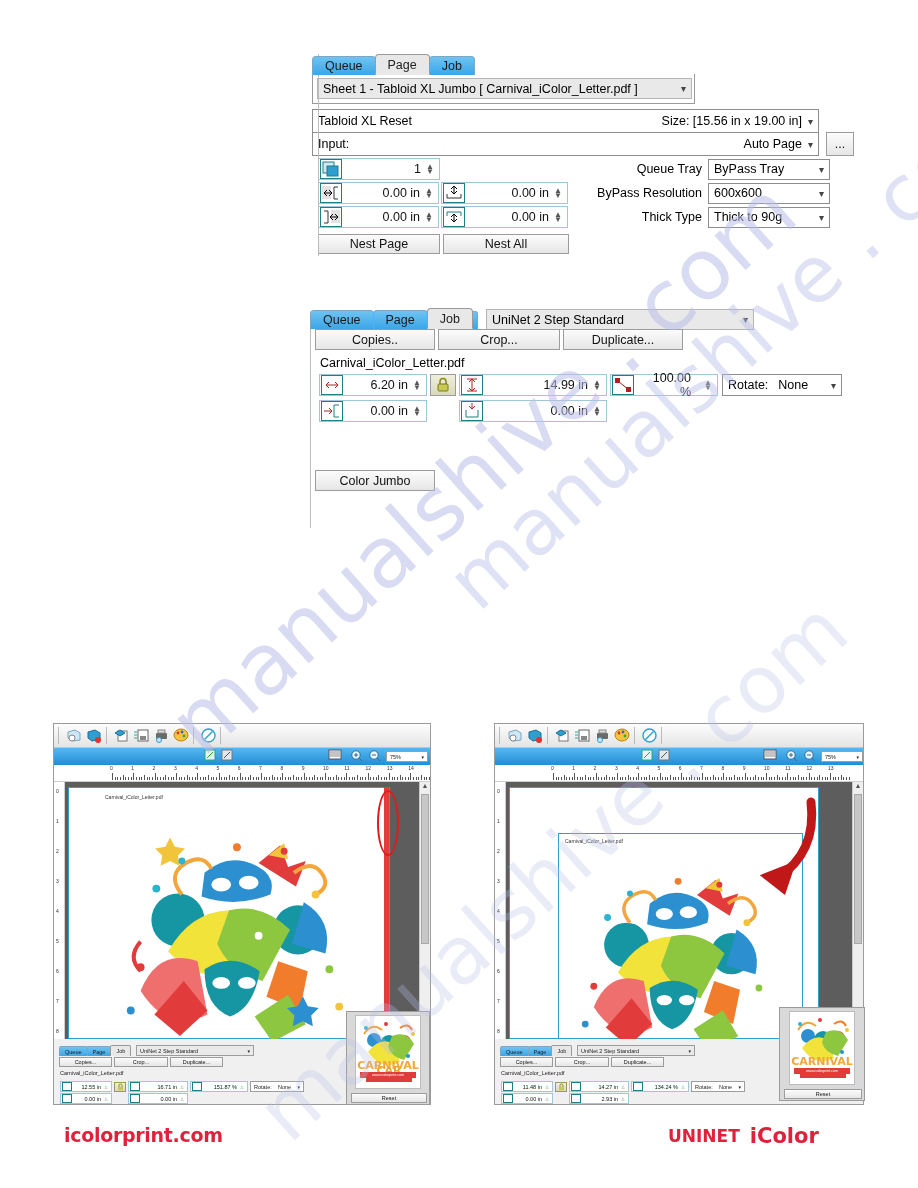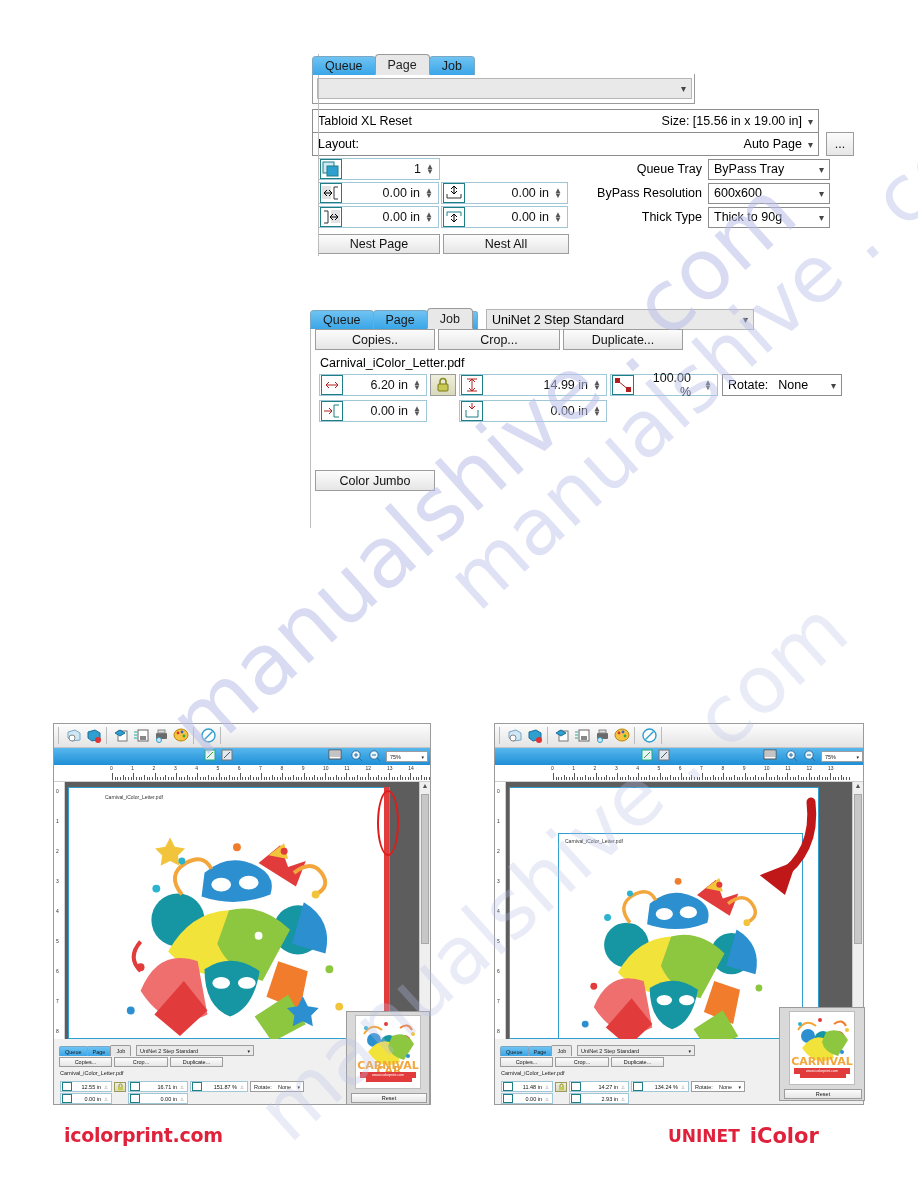--- a/index.html
+++ b/index.html
@@ -170,35 +170,36 @@
 <div class="panel" style="left:312px; top:54px; width:545px;">
 
   <div class="tabs">
     <div class="tab">Queue</div>
     <div class="tab active">Page</div>
     <div class="tab">Job</div>
   </div>
 
   <div style="border:1px solid #9a9a9a; border-top:none; background:#ffffff; padding:4px 4px 4px 4px; width:383px; position:relative; margin-top:-1px;">
     <div class="combo flat" style="width:375px;">
+      <span>Sheet 1 - Tabloid XL Jumbo [ Carnival_iColor_Letter.pdf ]</span>
       <span class="chev right">▾</span>
     </div>
   </div>
 
   <div style="position:absolute; left:0px; top:55px; width:507px;">
     <div class="combo" style="width:507px; height:24px;">
       <span>Tabloid XL Reset</span>
       <span class="right">Size: [15.56 in x 19.00 in]</span>
       <span class="chev">▾</span>
     </div>
   </div>
 
   <div style="position:absolute; left:0px; top:78px; width:545px; display:flex; align-items:center;">
     <div class="combo" style="width:507px; height:24px;">
-      <span>Layout:</span>
+      <span>Input:</span>
       <span class="right">Auto Page</span>
       <span class="chev">▾</span>
     </div>
     <div class="btn" style="width:28px; height:24px; margin-left:7px;">...</div>
   </div>
 
   <div style="position:absolute; left:0px; top:104px; width:545px;">
 
     <div style="position:absolute; left:6px; top:0px; width:250px;">
 

